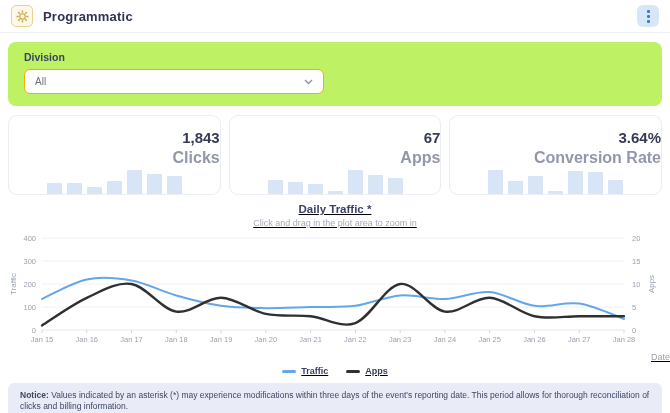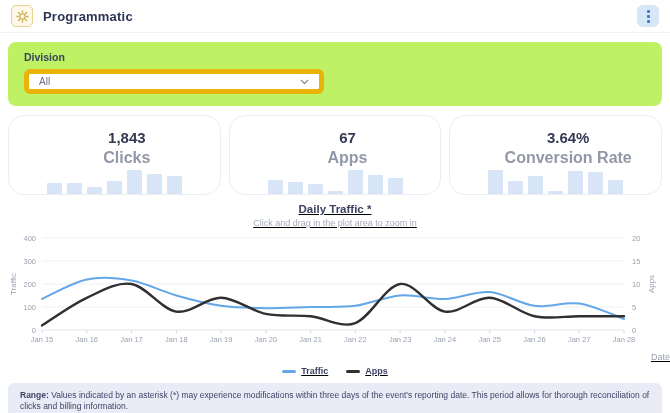--- a/index.html
+++ b/index.html
@@ -18,35 +18,35 @@
     border:none; display:flex; flex-direction:column; align-items:center;
     justify-content:center; gap:2px; cursor:pointer; }
   .kebab-btn i { width:3px; height:3px; border-radius:1px; background:#3a7bd5; }
 
   
   .filters { margin:9px 8px 0; background:#bef264; border-radius:8px;
     padding:9px 16px 12px; display:flex; gap:20px;align-items:center; }
   .f-col1 { flex:0 0 300px; }
   .f-col2 { flex:1; }
   .f-label { font-size:10.5px; font-weight:700; color:#3b4160; margin-bottom:6px; }
-  .select { height:25px; background:#fff; border:5px solid #eab308; border-radius:6px;
+  .select { height:25px; background:#fff; border:1px solid #eab308; border-radius:6px;
     display:flex; align-items:center; justify-content:space-between; padding:0 10px;
     font-size:10px; color:#6a7080; cursor:pointer; }
   .input-group { display:flex; }
   .date-input { flex:1; height:25px; background:#fff; border:1px solid #e2e5ea;
     border-right:none; border-radius:6px 0 0 6px; padding:0 10px; font-size:10px;
     color:#6a7080; font-family:"Liberation Sans", sans-serif; }
   .cal-btn { width:27px; height:25px; background:#4189e4; border:none;
     border-radius:0 5px 5px 0; display:flex; align-items:center; justify-content:center;
     cursor:pointer; }
 
   
   .stats { margin:9px 8px 0; display:flex; gap:8px; }
-  .card { flex:1; background:#fff; border:1px solid #ecedf1; border-radius:16px;
-    height:80px; position:relative; text-align:center; overflow:hidden;padding-left:25px; }
+  .card { flex:1; background:#fff; border:1px solid #ecedf1; border-radius:9px;
+    height:80px; position:relative; text-align:right; overflow:hidden;padding-left:25px; }
   .card-value { margin-top:13px; font-size:15px; font-weight:700; color:#343a54; }
   .card-label { margin-top:3px; font-size:16px; color:#9298a8;font-weight:bold; }
   .spark { position:absolute; left:0; right:0; bottom:0; display:flex;
     align-items:flex-end; justify-content:center; gap:5px; }
   .spark i { width:15px; background:#d7e5f6; border-radius:1px 1px 0 0; display:block; }
 
   
   .chart-block { margin-top:8px;text-decoration:underline; }
   .chart-title { text-align:center; font-size:11.5px; font-weight:700; color:#3b4160; }
   .chart-sub { text-align:center; font-size:9px; color:#a3aab8; margin-top:3px; }
@@ -207,14 +207,14 @@
         <span class="legend-label">Traffic</span>
       </span>
       <span class="legend-item">
         <span class="legend-marker" style="background: rgb(48, 48, 48);"></span>
         <span class="legend-label">Apps</span>
       </span>
     </div>
 </div>
 
 <div class="notice">
-  <b>Range:</b><span> Values indicated by an asterisk (*) may experience modifications within three days of the event's reporting date. This period allows for thorough reconciliation of clicks and billing information.</span>
+  <b>Notice:</b><span> Values indicated by an asterisk (*) may experience modifications within three days of the event's reporting date. This period allows for thorough reconciliation of clicks and billing information.</span>
 </div>
 
 </body></html>

